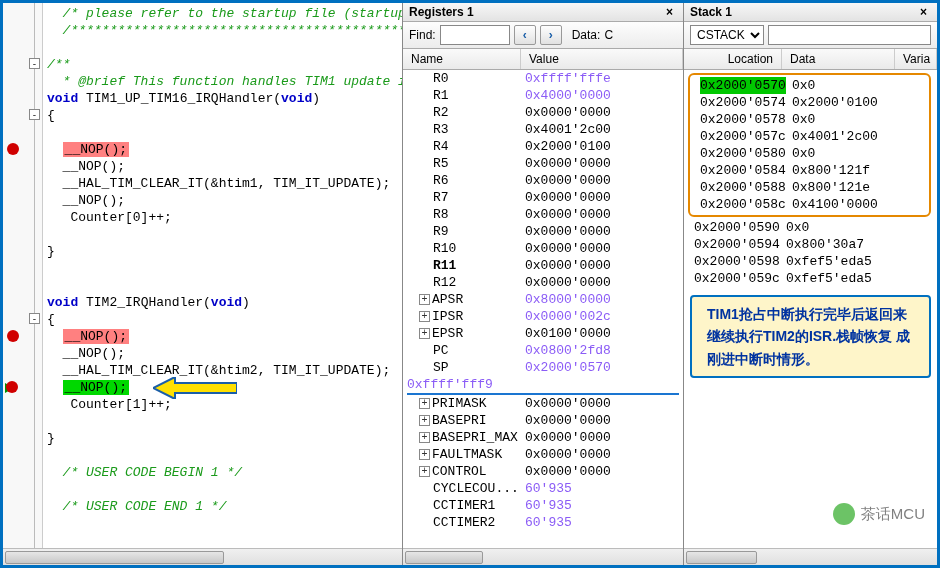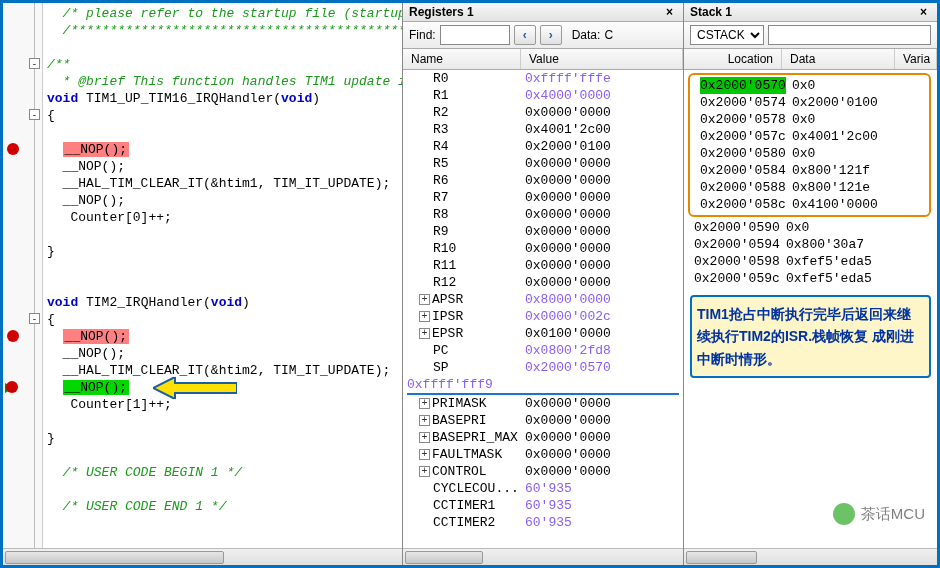--- a/index.html
+++ b/index.html
@@ -76,21 +76,21 @@
   border-radius: 6px;
   margin: 3px 6px 2px 4px;
   padding: 2px 0;
 }
 .stack-hl-row-0 { background: #00c800; color: #000; display:inline-block; }
 .annot-box {
   margin: 8px 6px 4px 6px;
   border: 2px solid #0070c0;
   border-radius: 4px;
   background: #fef5c9;
-  padding: 6px 5px;
+  padding: 6px 15px;
   font-family: "Microsoft YaHei","SimSun", sans-serif;
   font-size: 14px;
   color: #0033a0;
   line-height: 1.6;
   font-weight: bold;
 }
 .select {
   border: 1px solid #888;
   background: #fff;
   height: 20px;
@@ -258,21 +258,21 @@
         </div>
         <div class="row">
           <div class="c1" style="padding-left: 26px;"><span>R9</span></div>
           <div class="c2">0x0000'0000</div>
         </div>
         <div class="row">
           <div class="c1" style="padding-left: 26px;"><span>R10</span></div>
           <div class="c2">0x0000'0000</div>
         </div>
         <div class="row">
-          <div class="c1" style="padding-left: 26px;"><span>R11</span></div>
+          <div class="c1" style="padding-left: 26px; font-weight: bold;"><span>R11</span></div>
           <div class="c2">0x0000'0000</div>
         </div>
         <div class="row">
           <div class="c1" style="padding-left: 26px;"><span>R12</span></div>
           <div class="c2">0x0000'0000</div>
         </div>
         <div class="row">
           <div class="c1"><span class="expand">+</span><span>APSR</span></div>
           <div class="c2 red">0x8000'0000</div>
         </div>

